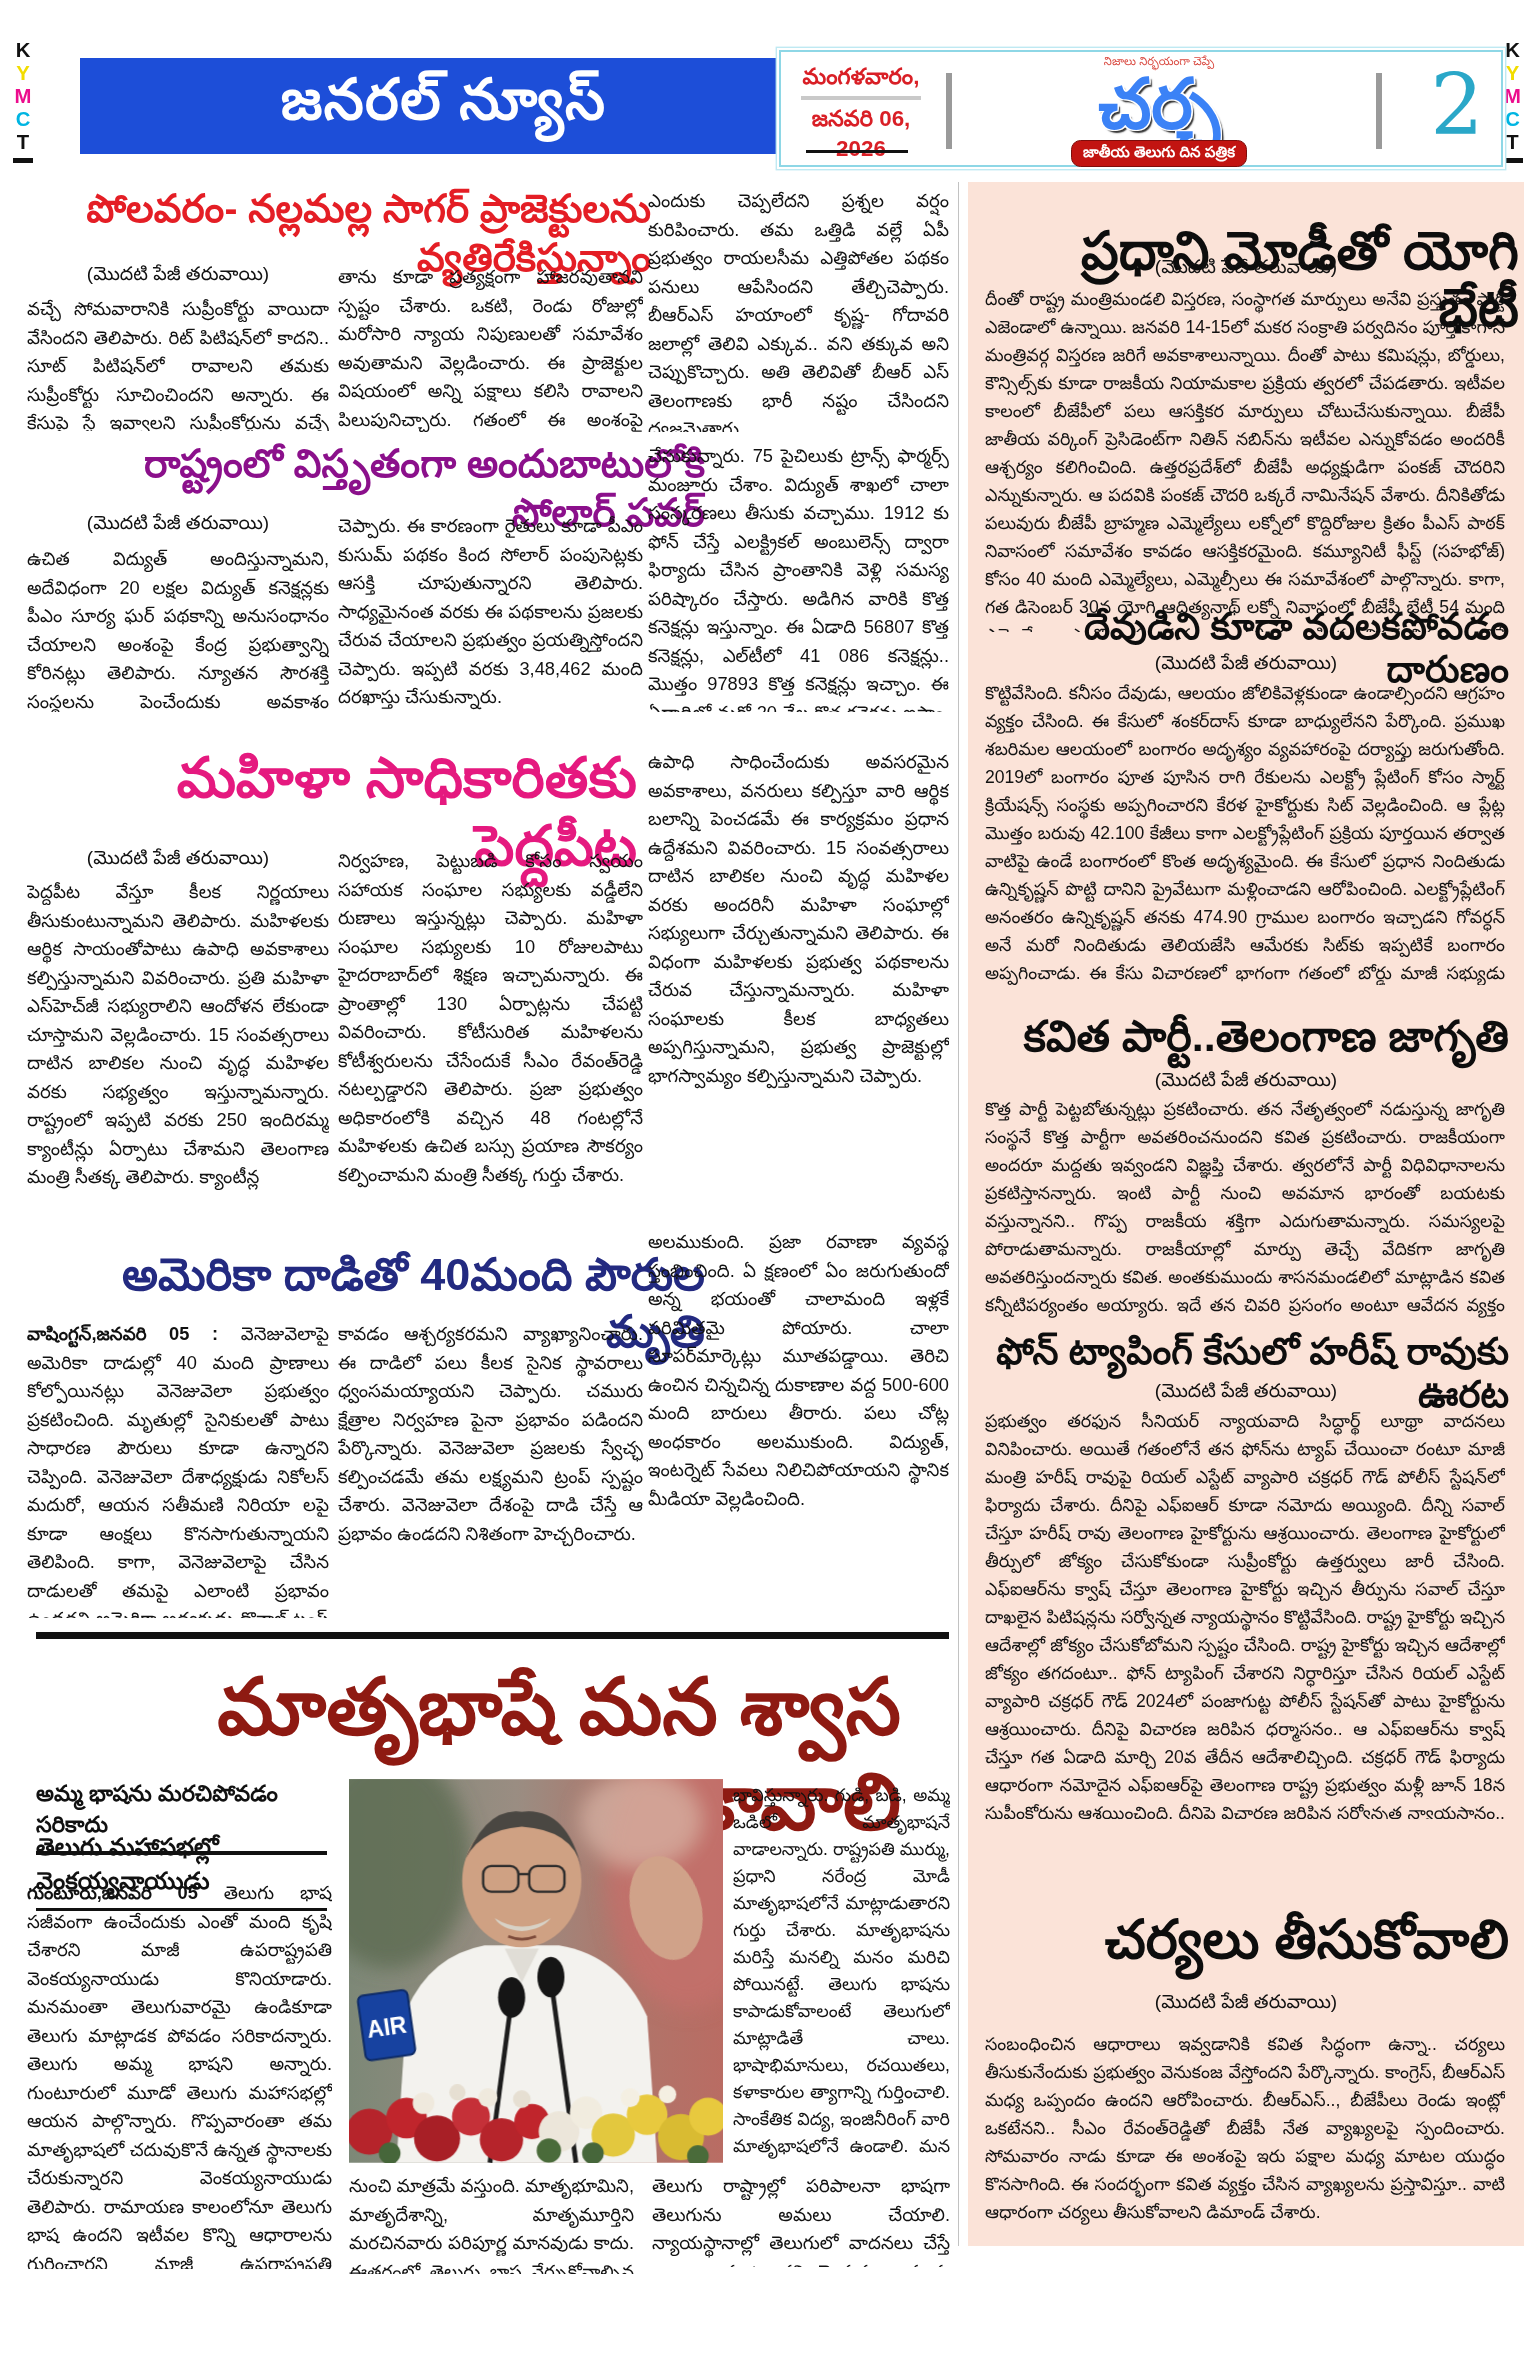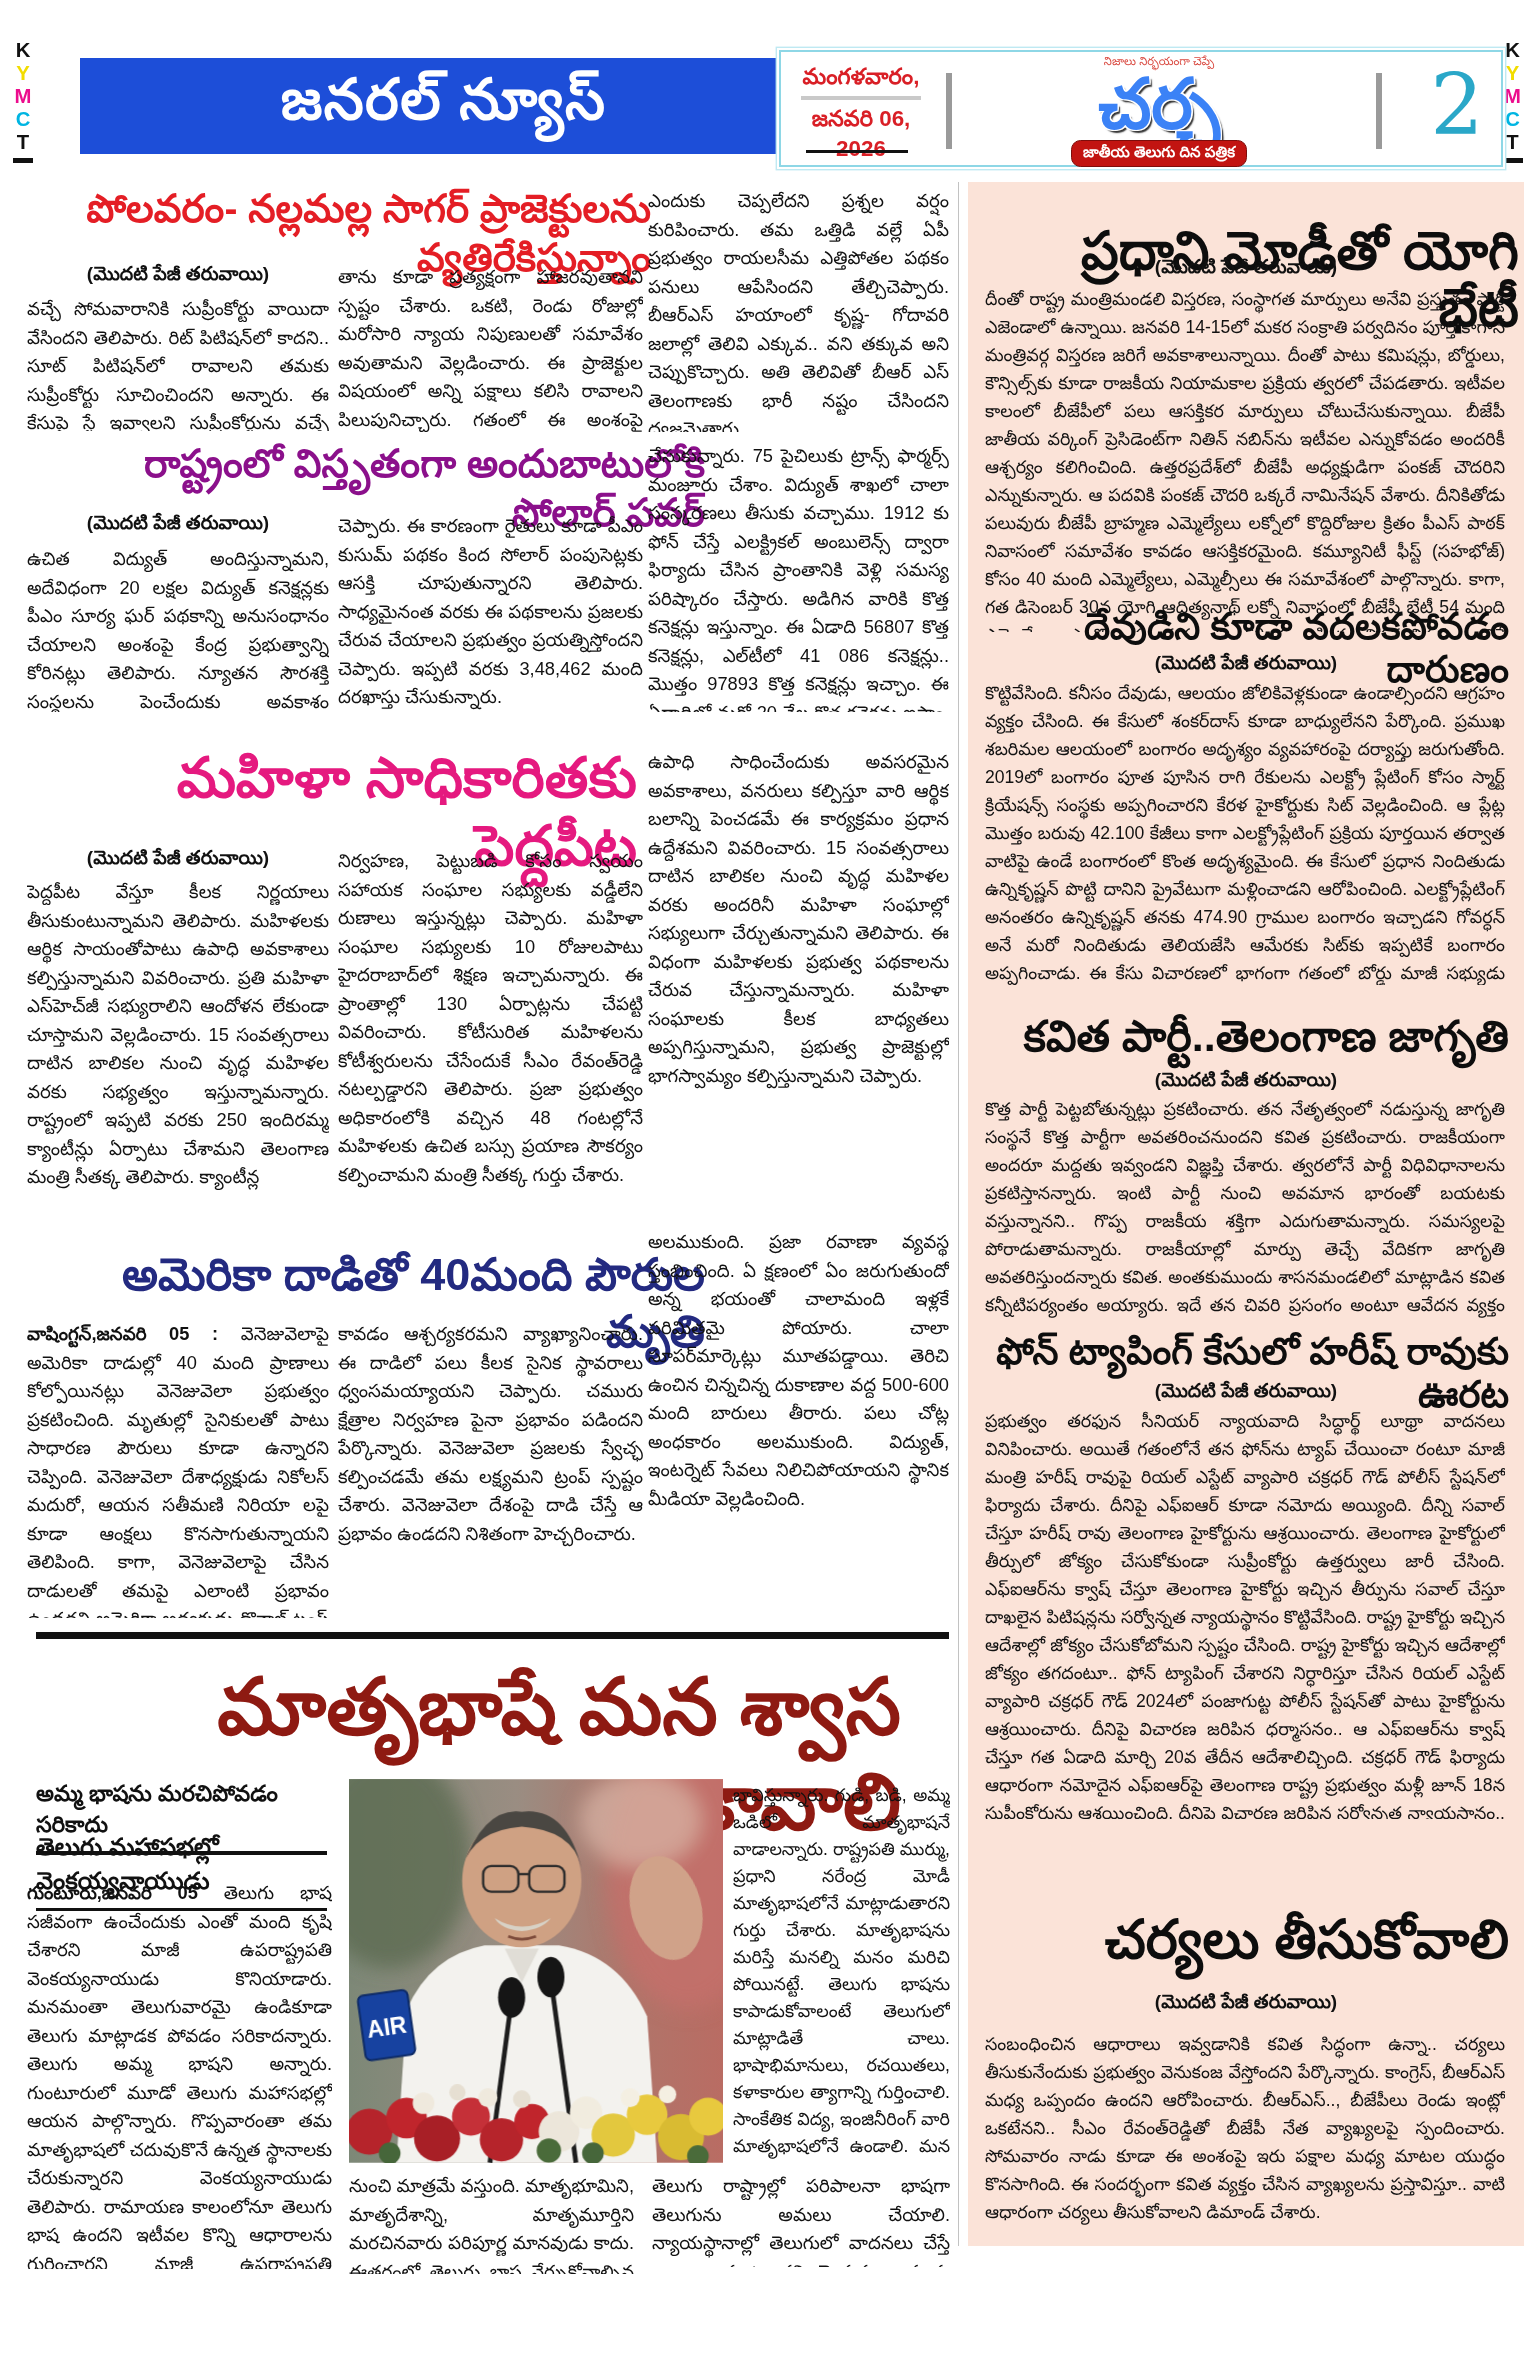--- a/index.html
+++ b/index.html
@@ -24,21 +24,21 @@
   .logo-tag-top{color:#d9483f;font-size:11.5px;line-height:15px;}
   .logo-main{color:#3b82f6;font-weight:900;font-size:70px;line-height:70px;
         text-shadow:-1.4px -1.4px 0 #fff,1.4px -1.4px 0 #fff,-1.4px 1.4px 0 #fff,1.4px 1.4px 0 #fff,2.7px 2.7px 1.4px #333;}
   .logo-ribbon{display:inline-block;background:#c21411;color:#fff;font-size:15px;font-weight:bold;
         padding:2px 11px;border-radius:9.5px;border:1.4px solid #7e0d0b;margin-top:1.4px;}
   .page-number{position:absolute;left:1415px;top:54px;width:84px;text-align:center;
         font-family:"DejaVu Serif","Liberation Serif",serif;font-size:84px;line-height:102px;color:#2aa7c8;}
   
   .col{position:absolute;font-size:18.3px;line-height:28.5px;text-align:justify;overflow:hidden;}
   .colsm{font-size:17.6px;line-height:27px;}
-  .subhead{position:absolute;font-size:19px;font-weight:bold;text-align:center;}
+  .subhead{position:absolute;font-size:19px;font-weight:normal;text-align:center;}
   .byline{font-weight:bold;}
   .headline{position:absolute;font-weight:900;text-align:right;}
   .hl-a{color:#e41e25;font-size:39px;line-height:49px;}
   .hl-b{color:#8b108b;font-size:39px;line-height:49px;}
   .hl-c{color:#e5197f;font-size:56px;line-height:68px;}
   .hl-d{color:#232a80;font-size:45px;line-height:57px;}
   .hl-e{color:#8e1a12;font-size:79px;line-height:95px;}
   .hl-r{color:#0d0d0d;}
   .thick-rule{position:absolute;left:36px;top:1632px;width:913px;height:6.8px;background:#111;}
   .deck{position:absolute;left:36px;width:291px;font-weight:bold;}

